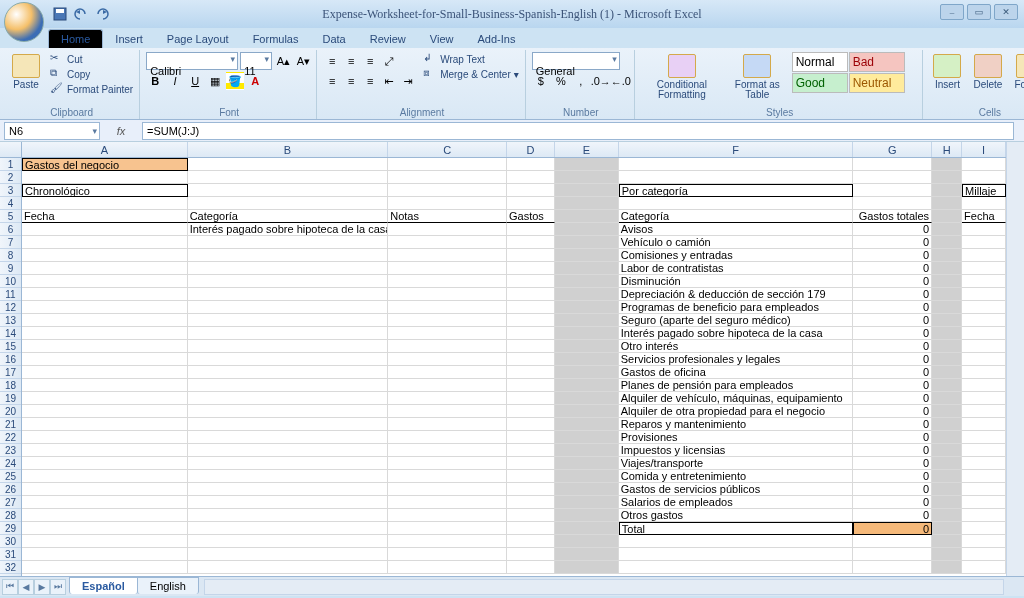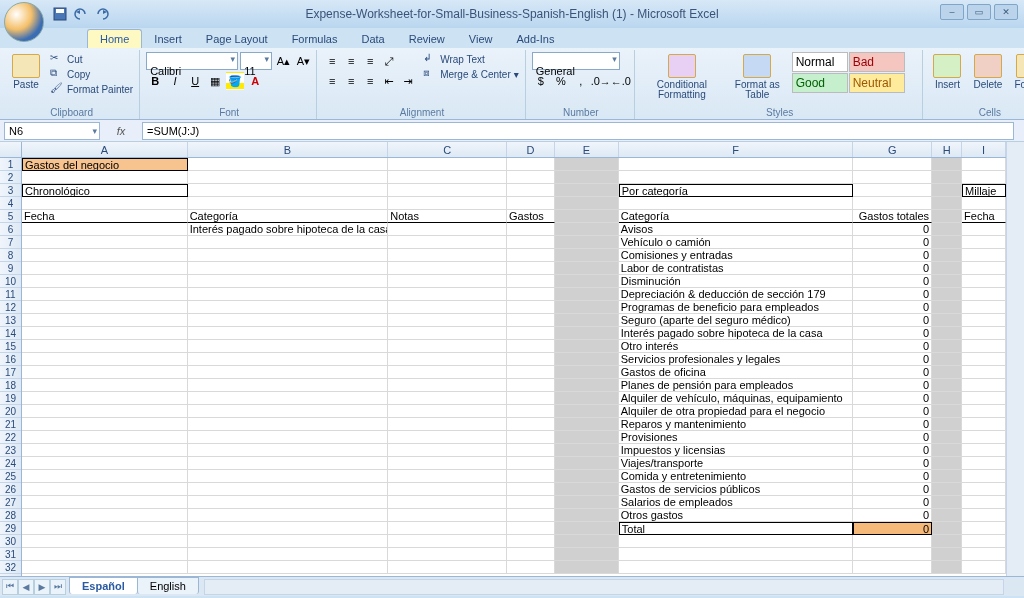--- a/index.html
+++ b/index.html
@@ -1,30 +1,30 @@
 <!DOCTYPE html>
 <html><head>
 <meta charset="utf-8">
 <style>
 * { box-sizing: border-box; margin: 0; padding: 0; }
 body { font-family: "Segoe UI", Tahoma, sans-serif; font-size: 11px; background: #cde3f3; overflow: hidden; width: 1024px; height: 598px; }
 
 
-.titlebar { height: 28px; background: linear-gradient(#d7e8f7,#b9d6ef); display: flex; align-items: center; position: relative; }
+.titlebar { height: 28px; background: linear-gradient(#d7e8f7,#b9d6ef); display: flex; align-items: center; position: relative; font-family: Liberation Serif, serif; }
 .office-btn { width: 40px; height: 40px; border-radius: 50%; background: radial-gradient(circle at 30% 30%, #fff, #f5c06a 40%, #3b6db5 70%); position: absolute; top: 2px; left: 4px; border: 1px solid #8aa; z-index: 10; }
 .qat { margin-left: 52px; display: flex; gap: 5px; align-items: center; }
 .qat-icon { width: 16px; height: 16px; display: inline-block; }
 .title-text { position: absolute; left: 50%; transform: translateX(-50%); color: #3b5378; font-size: 12px; }
 .win-controls { position: absolute; right: 6px; top: 4px; display: flex; gap: 3px; }
 .win-btn { width: 24px; height: 16px; background: #bcd4eb; border: 1px solid #7fa6c9; border-radius: 2px; display: flex; align-items: center; justify-content: center; font-size: 9px; color: #3a5a7a; }
 
 
 .tabs { height: 20px; display: flex; align-items: flex-end; margin-left: 48px; gap: 0; }
 .tab { padding: 3px 12px 3px 12px; color: #2a4a7a; cursor: pointer; font-size: 11px; }
-.tab.active { background: #fef9c3; border: 1px solid #9bb7d5; border-bottom: none; border-radius: 3px 3px 0 0; color: #2a5aa0; margin-left: 39px; }
+.tab.active { background: #000000; border: 1px solid #9bb7d5; border-bottom: none; border-radius: 3px 3px 0 0; color: #2a5aa0; }
 
 
 .ribbon { height: 72px; background: linear-gradient(#eaf2fa,#d9e8f5); border-bottom: 1px solid #9bb7d5; display: flex; padding: 2px 4px 0 4px; gap: 2px; }
 .group { border-right: 1px solid #b8cfdf; padding: 0 4px; display: flex; flex-direction: column; justify-content: space-between; position: relative; }
 .group-label { text-align: center; color: #5a7aa0; font-size: 10px; padding-bottom: 1px; }
 .group-body { display: flex; gap: 4px; flex: 1; align-items: flex-start; padding-top: 2px; }
 .big-btn { display: flex; flex-direction: column; align-items: center; gap: 2px; padding: 2px 4px; cursor: pointer; }
 .big-btn .ic { width: 28px; height: 24px; background: #f5e6b8; border: 1px solid #d4a94a; border-radius: 2px; }
 .big-btn span { font-size: 10px; color: #2a4a7a; text-align: center; line-height: 1; }
 .small-row { display: flex; flex-direction: column; gap: 1px; }

